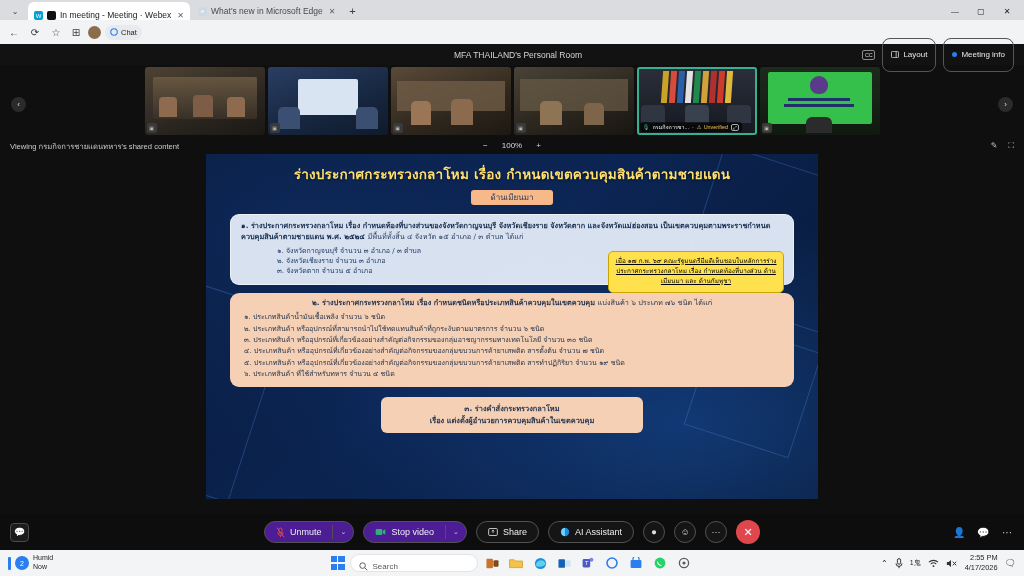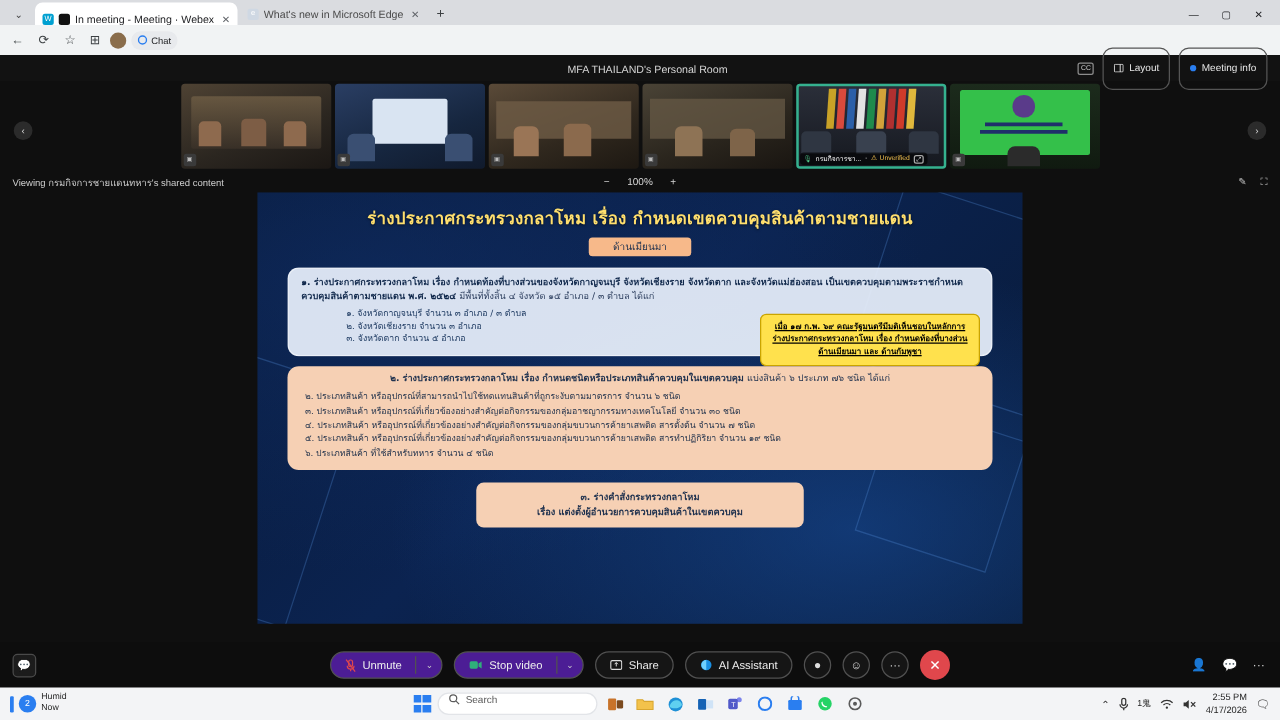--- a/index.html
+++ b/index.html
@@ -90,21 +90,21 @@
                  display:flex; align-items:center; justify-content:center; font-size:8px; position:relative; z-index:2;}
 
   .box { border-radius:9px; position:relative; z-index:2; }
   .box1 { margin:9px 24px 0 24px; background:rgba(232,240,252,.93); color:#11294c; padding:6px 10px 8px 10px;
           border:1px solid rgba(255,255,255,.5); }
   .b1-head { font-size:7.3px; font-weight:bold; line-height:1.5; }
   .b1-head .thin { font-weight:normal; color:#2a3c5c; }
   .b1-list { margin:3px 0 0 36px; font-size:7px; line-height:1.45; color:#17345c; }
   .callout { position:absolute; right:9px; top:36px; width:176px; background:#ffe14d; border:1px solid #caa400;
              border-radius:5px; padding:5px 6px; font-size:6.4px; color:#000; text-align:center; line-height:1.55;
-             text-decoration:underline; font-weight:bold; }
+             text-decoration:underline; font-weight:normal; }
 
   .box2 { margin:8px 24px 0 24px; background:#f6d0b4; color:#20324f; padding:5px 10px 7px 10px; border-radius:9px; }
   .b2-head { font-size:7.3px; font-weight:bold; text-align:center; line-height:1.5;}
   .b2-head .thin { font-weight:normal; }
   .b2-list { margin:3px 0 0 4px; font-size:7px; line-height:1.62; color:#1d2f4a; }
 
   .box3 { margin:10px auto 0; width:262px; background:#f6d0b4; color:#20324f; border-radius:6px;
           padding:6px 8px; text-align:center; font-size:7.4px; line-height:1.6; font-weight:bold; }
 
   
@@ -130,21 +130,21 @@
   .taskbar { height:26px; background:#f3f4f6; display:flex; align-items:center; color:#1f1f1f; position:relative; }
   .weather { display:flex; align-items:center; gap:4px; padding-left:8px; }
   .weather .wico { width:14px; height:14px; border-radius:50%; background:#2a7ef0; position:relative; }
   .weather .wico::after { content:"2"; position:absolute; inset:0; display:flex; align-items:center; justify-content:center;
                           font-size:7px; color:#fff; }
   .weather .bar { width:3px; height:13px; background:#2a7ef0; border-radius:1px;}
   .weather .wtxt { font-size:7px; line-height:1.25; color:#1f1f1f; }
   .tb-center { position:absolute; left:0; right:0; display:flex; align-items:center; justify-content:center; gap:5px; }
   .winlogo { width:14px; height:14px; display:grid; grid-template-columns:1fr 1fr; grid-template-rows:1fr 1fr; gap:1.5px; }
   .winlogo i { background:#2a7ef0; display:block; }
-  .tb-search { width:128px; height:18px; background:#fff; border-radius:10px; display:flex; align-items:flex-start; gap:5px;
+  .tb-search { width:128px; height:18px; background:#fff; border-radius:10px; display:flex; align-items:flex-end; gap:5px;
                padding:0 8px; font-size:8px; color:#5a5a5a; border:1px solid #e2e4e8;}
   .tb-icon { width:19px; height:19px; display:flex; align-items:center; justify-content:center; font-size:11px; }
   .tray { margin-left:auto; display:flex; align-items:center; gap:7px; padding-right:8px; font-size:8px; color:#1f1f1f; }
   .clock { text-align:right; font-size:7.4px; line-height:1.3; }
   svg { display:block; }
 </style>
 </head>
 <body>
 
 <div class="app">
@@ -318,20 +318,21 @@
           </div>
           <div class="callout">เมื่อ ๑๗ ก.พ. ๖๙ คณะรัฐมนตรีมีมติเห็นชอบในหลักการร่างประกาศกระทรวงกลาโหม เรื่อง กำหนดท้องที่บางส่วน ด้านเมียนมา และ ด้านกัมพูชา</div>
         </div>
 
         <div class="box box2">
           <div class="b2-head">
             <span>๒. ร่างประกาศกระทรวงกลาโหม เรื่อง กำหนดชนิดหรือประเภทสินค้าควบคุมในเขตควบคุม</span>
             <span class="thin">แบ่งสินค้า ๖ ประเภท ๗๖ ชนิด ได้แก่</span>
           </div>
           <div class="b2-list">
+            <div>๑. ประเภทสินค้าน้ำมันเชื้อเพลิง จำนวน ๖ ชนิด</div>
             <div>๒. ประเภทสินค้า หรืออุปกรณ์ที่สามารถนำไปใช้ทดแทนสินค้าที่ถูกระงับตามมาตรการ จำนวน ๖ ชนิด</div>
             <div>๓. ประเภทสินค้า หรืออุปกรณ์ที่เกี่ยวข้องอย่างสำคัญต่อกิจกรรมของกลุ่มอาชญากรรมทางเทคโนโลยี  จำนวน ๓๐ ชนิด</div>
             <div>๔. ประเภทสินค้า หรืออุปกรณ์ที่เกี่ยวข้องอย่างสำคัญต่อกิจกรรมของกลุ่มขบวนการค้ายาเสพติด สารตั้งต้น จำนวน ๗ ชนิด</div>
             <div>๕. ประเภทสินค้า หรืออุปกรณ์ที่เกี่ยวข้องอย่างสำคัญต่อกิจกรรมของกลุ่มขบวนการค้ายาเสพติด สารทำปฏิกิริยา จำนวน ๑๙ ชนิด</div>
             <div>๖. ประเภทสินค้า ที่ใช้สำหรับทหาร จำนวน ๔ ชนิด</div>
           </div>
         </div>
 
         <div class="box3">
           <div>๓. ร่างคำสั่งกระทรวงกลาโหม</div>

